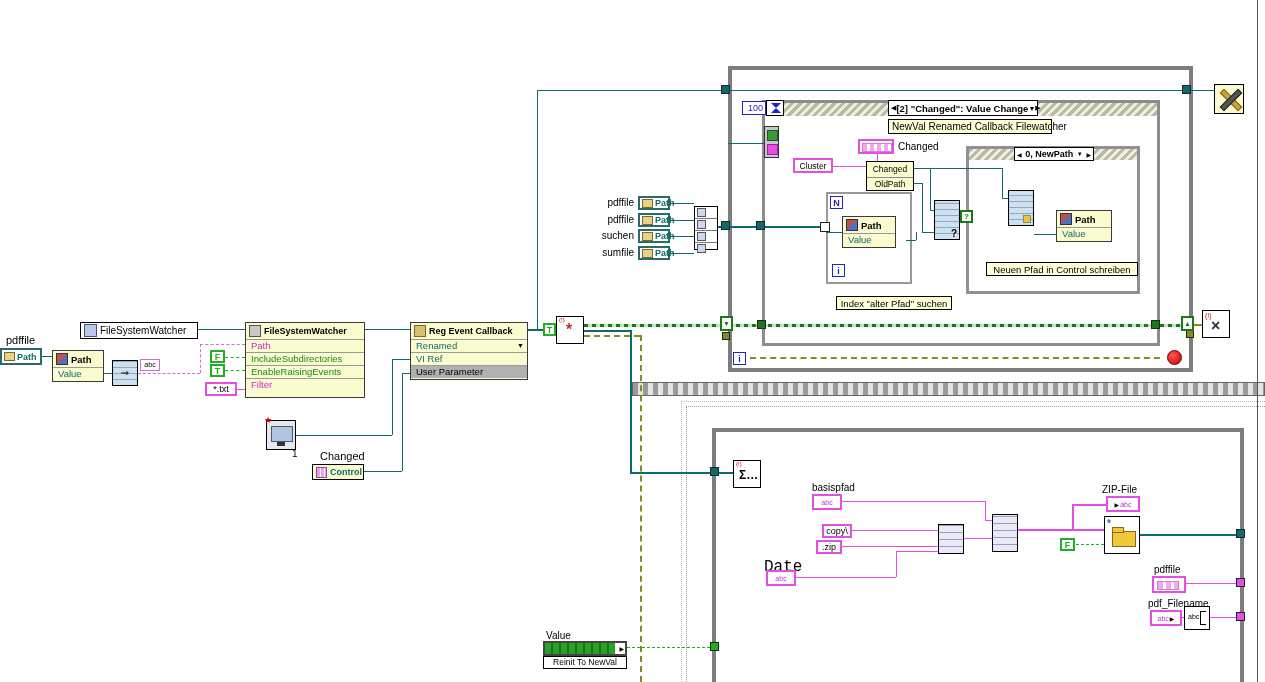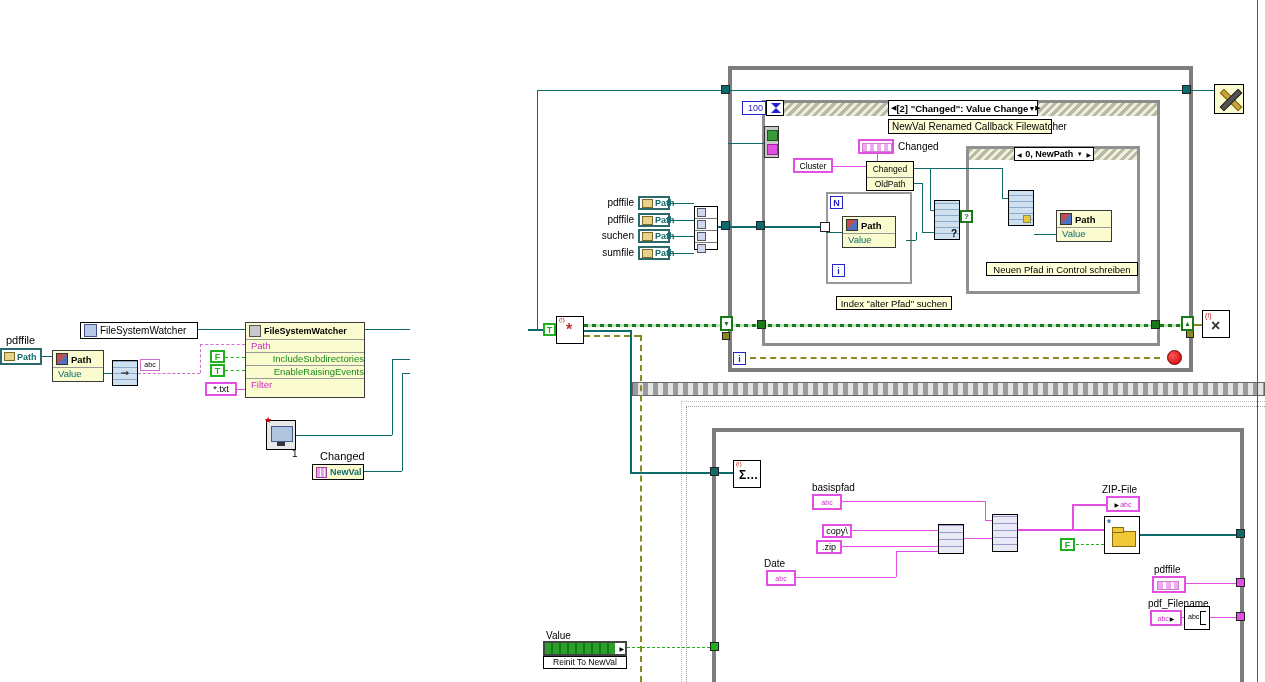--- a/index.html
+++ b/index.html
@@ -8,21 +8,21 @@
   .abs{position:absolute;box-sizing:border-box;}
   i.w{position:absolute;display:block;box-sizing:border-box;}
   .lbl{position:absolute;white-space:nowrap;font-size:11px;color:#000;}
   .flbl{position:absolute;background:#ffffd8;border:1px solid #000;font-size:9.5px;line-height:11px;
     text-align:center;white-space:nowrap;padding:1px 3px;box-sizing:border-box;}
   .node{position:absolute;background:#fbfbd0;border:1px solid #3a3a3a;box-sizing:border-box;}
   .iconnode{position:absolute;background:#fff;border:1px solid #000;box-sizing:border-box;}
   .hdr{display:flex;align-items:center;gap:3px;padding:1px 3px;font-size:10px;font-weight:bold;height:15px;box-sizing:border-box;}
   .hico{width:10px;height:10px;background:linear-gradient(135deg,#c05050 50%,#5070c0 50%);border:1px solid #333;flex:0 0 auto;}
   .prow{height:13px;line-height:12px;font-size:9.5px;padding-left:5px;border-top:1px solid #999;box-sizing:border-box;}
-  .rp{color:#cc29cc;} .rg{color:#1a8a1a;text-align:right;} .rt{color:#0e6b6b;}
+  .rp{color:#cc29cc;} .rg{color:#1a8a1a;} .rt{color:#0e6b6b;}
   .bconst{position:absolute;background:#fff;border:2px solid #1faf1f;color:#1faf1f;font-weight:bold;
     font-size:9px;display:flex;align-items:center;justify-content:center;box-sizing:border-box;}
   .sconst{position:absolute;background:#fff;border:2px solid #e24fe2;color:#000;font-size:9px;
     display:flex;align-items:center;justify-content:center;box-sizing:border-box;white-space:nowrap;}
   .pterm{position:absolute;background:#fff;border:2px solid #2a6a6a;display:flex;align-items:center;gap:2px;
     padding:0 2px;font-size:9px;color:#0e6b6b;font-weight:bold;box-sizing:border-box;}
   .pfold{width:9px;height:7px;background:#e8d28a;border:1px solid #7a6a2a;flex:0 0 auto;}
   .tun{position:absolute;box-sizing:border-box;border:1px solid #222;}
   .blue{border:1px solid #2222cc;color:#2222cc;background:#fff;font-weight:bold;font-size:9px;
     display:flex;align-items:center;justify-content:center;position:absolute;box-sizing:border-box;}
@@ -164,30 +164,39 @@
   </div>
   <div class="bconst" style="left:210px;top:350px;width:15px;height:13px;">
       <span>F</span>
     </div>
   <div class="bconst" style="left:210px;top:364px;width:15px;height:13px;">
       <span>T</span>
     </div>
   <div class="sconst" style="left:205px;top:382px;width:32px;height:14px;">
       <span>*.txt</span>
     </div>
+  <div class="node" style="left:410px;top:322px;width:118px;height:58px;">
+    <div class="hdr" style="height:16px;">
+        <span style="width:10px;height:10px;background:#d8c070;border:1px solid #7a6a20;"></span>
+        <span style="font-size:9px;">Reg Event Callback</span>
+      </div>
+    <div class="prow rt"><span>Renamed</span><span style="float:right;color:#000;padding-right:3px;font-size:7px;">▼</span></div>
+    <div class="prow rt">VI Ref</div>
+    <div class="prow" style="background:#b0b0b0;color:#000;">User Parameter</div>
+  </div>
   <div class="iconnode" style="left:266px;top:420px;width:30px;height:30px;background:#e8e8e8;">
     <span style="position:absolute;left:-3px;top:-6px;color:#d00;font-size:9px;">★</span>
     <span style="position:absolute;left:4px;top:5px;width:20px;height:14px;background:#b0c4de;border:1px solid #445588;"></span>
     <span style="position:absolute;left:10px;top:21px;width:8px;height:4px;background:#334;"></span>
   </div>
   <span class="lbl" style="left:292px;top:448px;font-size:10px;">1</span>
   <span class="lbl" style="left:320px;top:450px;">Changed</span>
   <div class="node" style="left:312px;top:464px;width:52px;height:16px;display:flex;align-items:center;gap:3px;padding:0 3px;border:1px solid #000;">
     <span style="width:9px;height:9px;background:repeating-linear-gradient(90deg,#e8a0e8 0 3px,#fff 3px 4px);border:1px solid #a040a0;flex:0 0 auto;"></span>
-    <span style="font-size:9px;color:#0e6b6b;font-weight:bold;">NewVal</span>
+    <span style="font-size:9px;color:#0e6b6b;font-weight:bold;">Control</span>
   </div>
   <div class="bconst" style="left:543px;top:323px;width:13px;height:13px;">
       <span>T</span>
     </div>
   <div class="iconnode" style="left:556px;top:316px;width:28px;height:28px;">
     <span style="position:absolute;left:2px;top:0px;font-size:6px;color:#b00;">(!)</span>
     <span style="position:absolute;left:9px;top:4px;font-size:16px;font-weight:bold;color:#b33;">*</span>
   </div>
 
   <span class="lbl" style="left:598px;top:197px;width:36px;text-align:right;font-size:10px;">pdffile</span>
@@ -314,21 +323,21 @@
   <span class="lbl" style="left:812px;top:482px;font-size:10px;">basispfad</span>
   <div class="sconst" style="left:812px;top:494px;width:30px;height:16px;font-size:7px;color:#cc29cc;">
       <span>abc</span>
     </div>
   <div class="sconst" style="left:822px;top:524px;width:30px;height:14px;">
       <span>copy\</span>
     </div>
   <div class="sconst" style="left:816px;top:540px;width:26px;height:14px;">
       <span>.zip</span>
     </div>
-  <span class="lbl" style="left:764px;top:558px;font-size:10px;">Date</span>
+  <span class="lbl" style="left:764px;top:558px;font-size:16px;font-family:Liberation Mono, monospace;">Date</span>
   <div class="sconst" style="left:766px;top:570px;width:30px;height:16px;font-size:7px;color:#cc29cc;">
       <span>abc</span>
     </div>
   <div class="iconnode rows" style="left:938px;top:524px;width:26px;height:30px;"></div>
   <div class="iconnode rows" style="left:992px;top:514px;width:26px;height:38px;"></div>
   <span class="lbl" style="left:1102px;top:484px;font-size:10px;">ZIP-File</span>
   <div class="sconst" style="left:1106px;top:496px;width:34px;height:16px;gap:1px;">
     <span style="font-size:6px;color:#000;">▶</span>
     <span style="font-size:7px;color:#cc29cc;">abc</span>
   </div>

